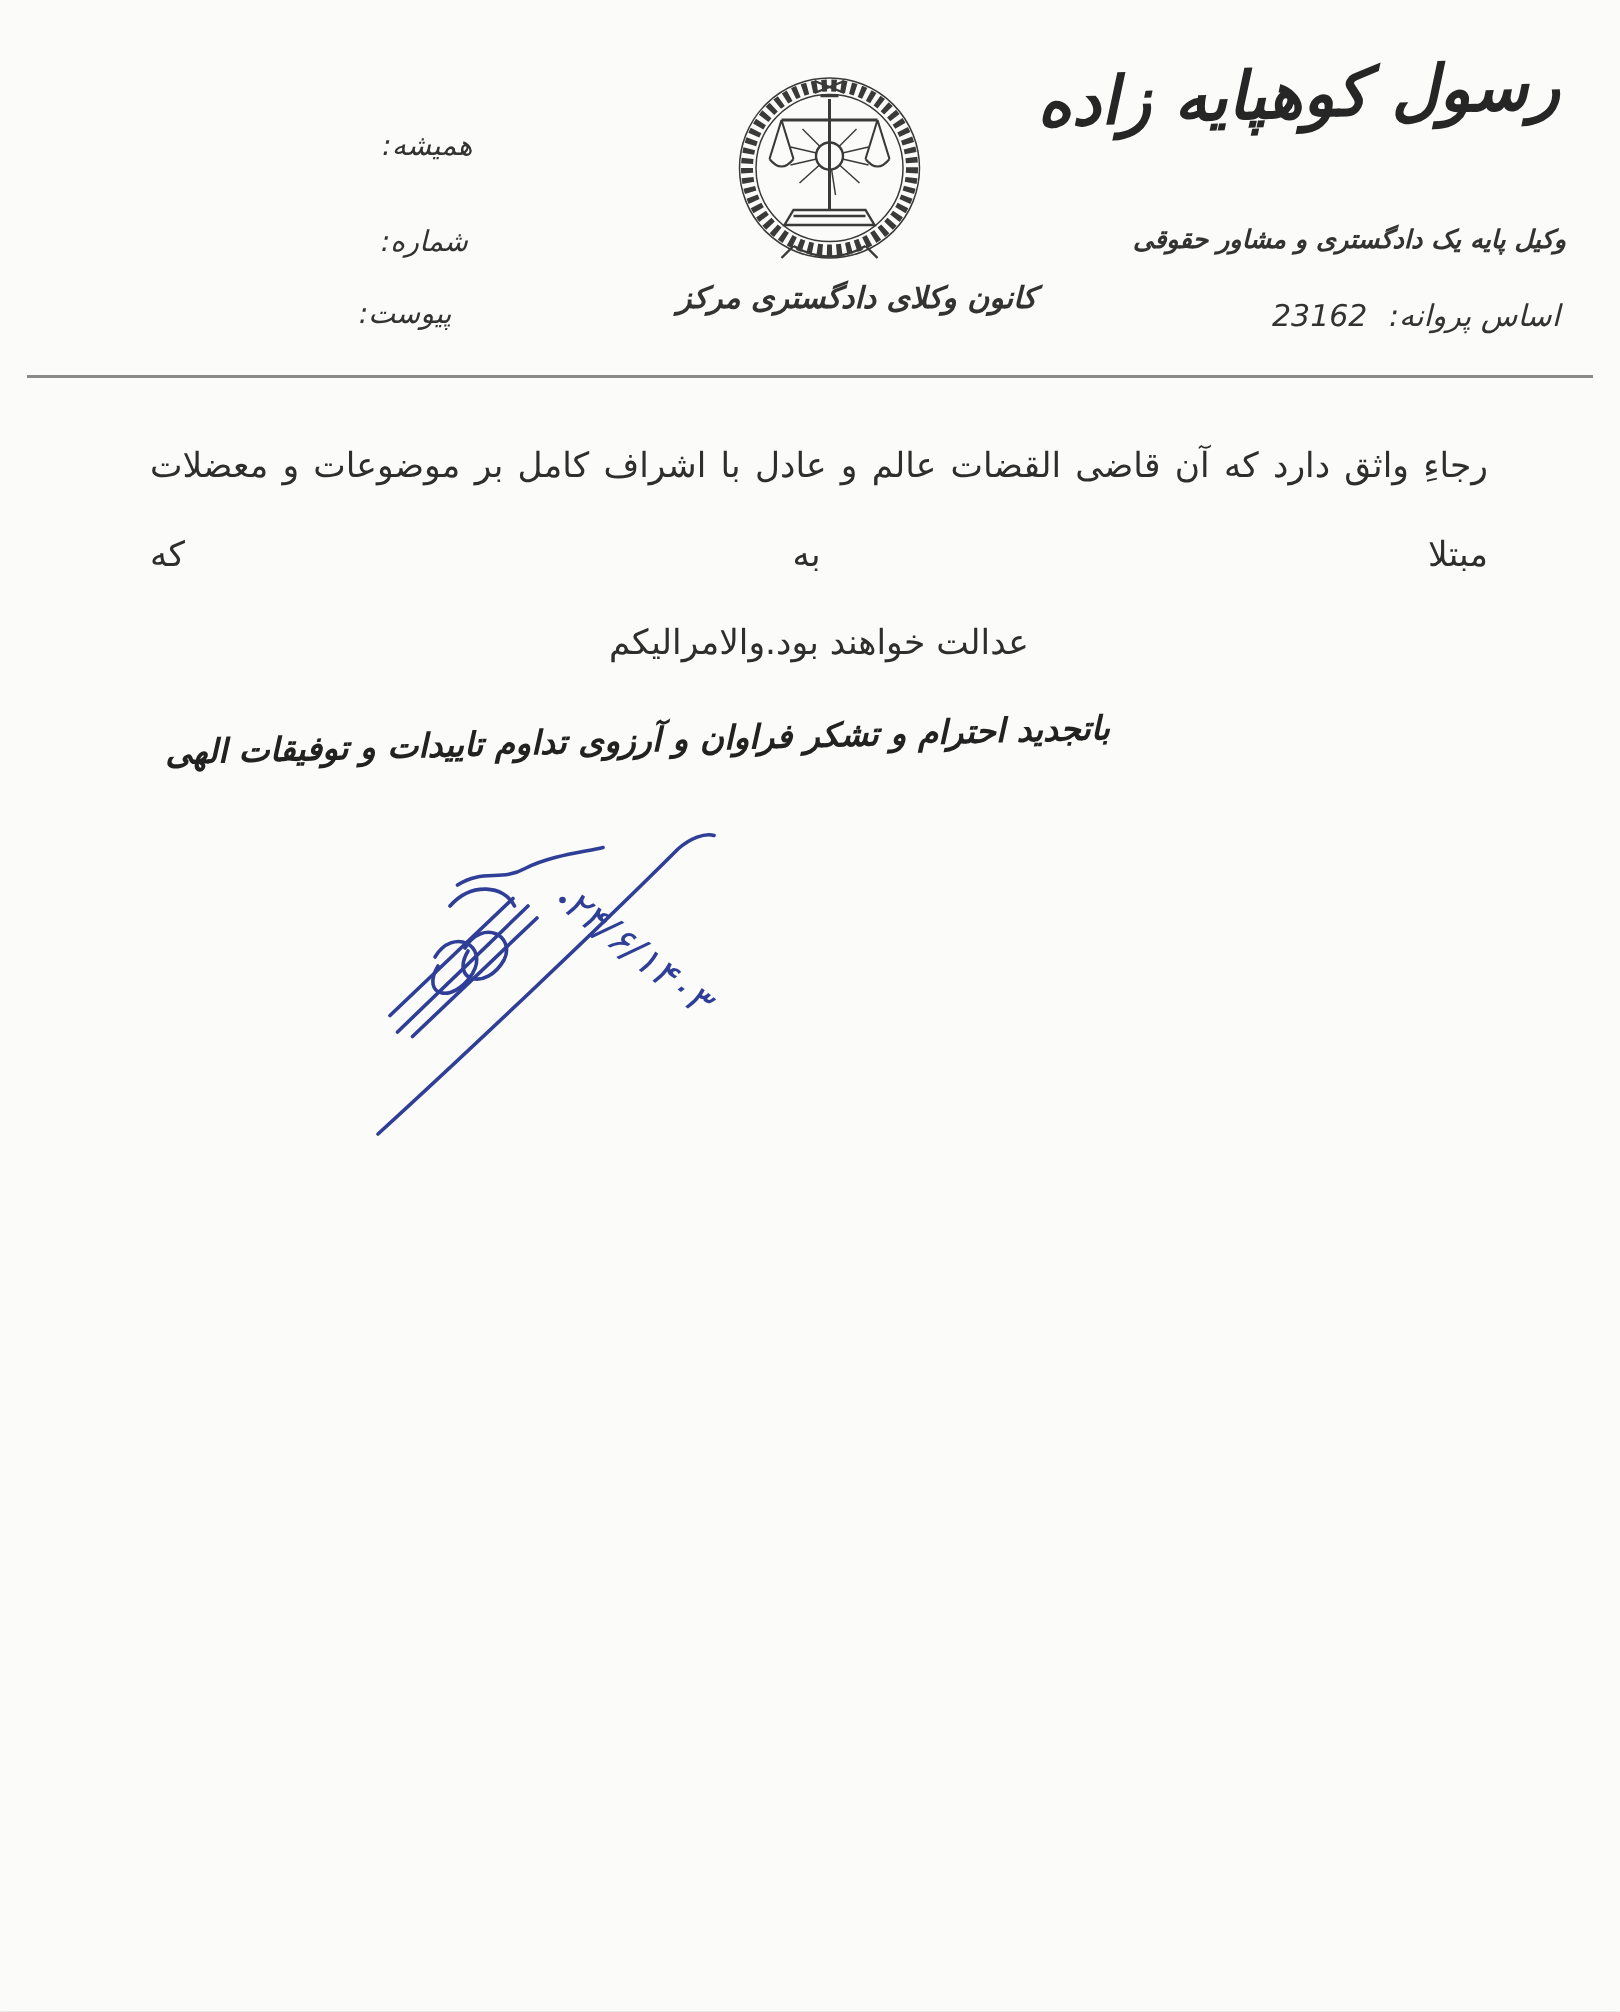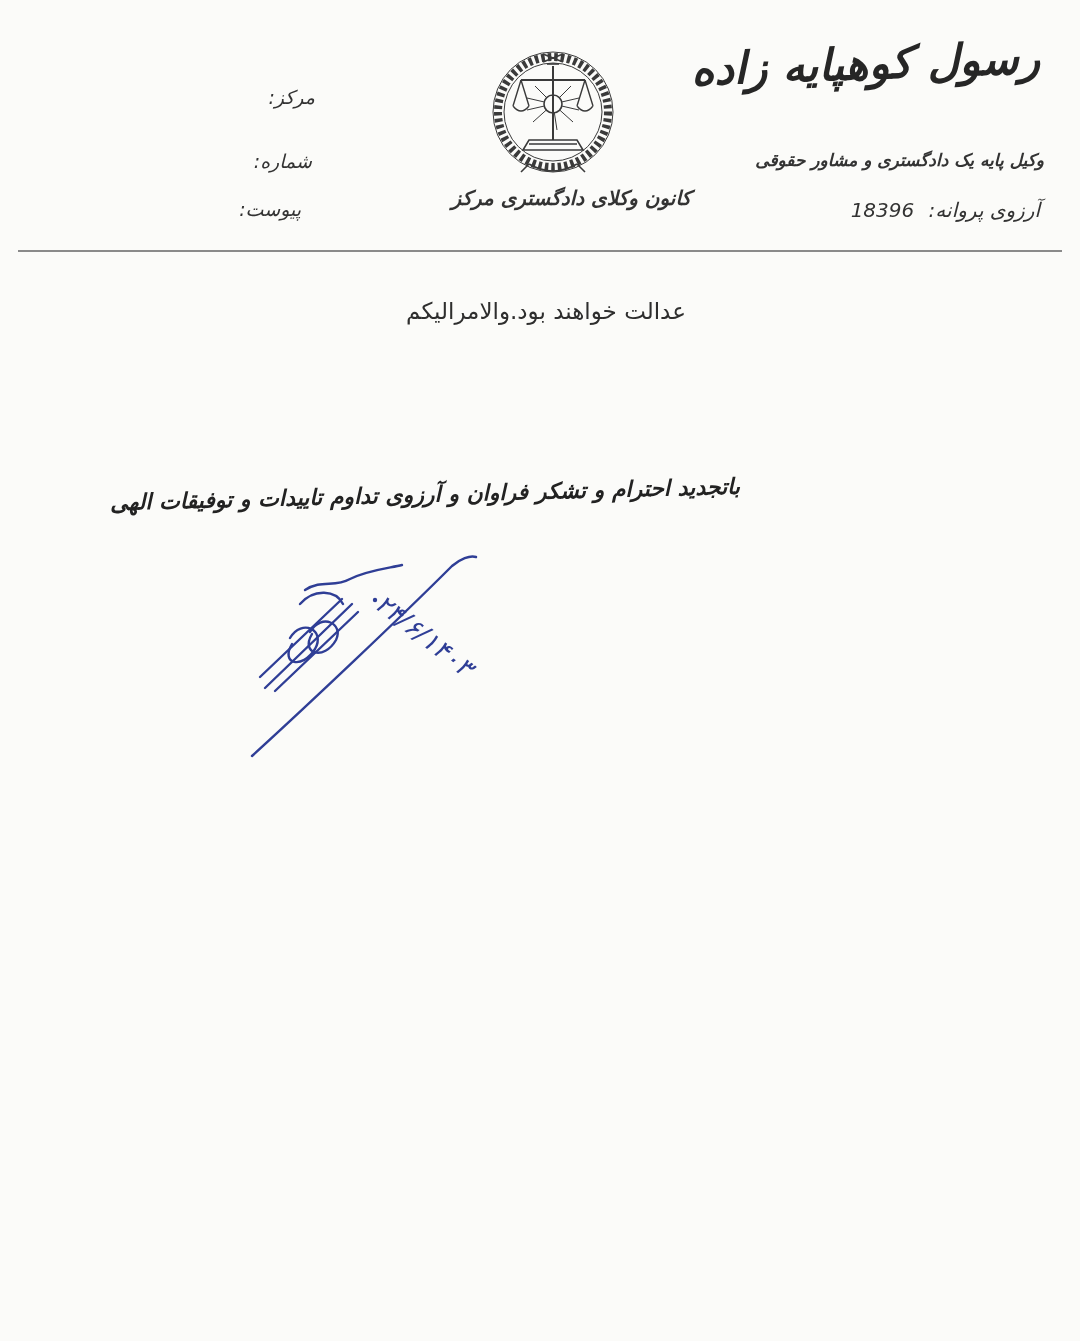--- a/index.html
+++ b/index.html
@@ -76,21 +76,21 @@
     transform:rotate(38deg);
     transform-origin:left top;
   }
   .emblem path,.emblem line,.emblem circle{vector-effect:non-scaling-stroke;}
 </style>
 </head>
 <body>
 
 <div class="paper">
 
-  <div class="hdr-field f-date">مرکز:</div>
+  <div class="hdr-field f-date">همیشه:</div>
   <div class="hdr-field f-number">شماره:</div>
   <div class="hdr-field f-attach">پیوست:</div>
 
   <div class="logo-wrap">
     <svg class="emblem" width="132" height="132" viewBox="0 0 132 132" fill="none">
 
       <circle cx="66" cy="64" r="60" stroke="#3a3a3a" stroke-width="1"></circle>
       <circle cx="66" cy="64" r="55" stroke="#3a3a3a" stroke-width="8" stroke-dasharray="3.5 3"></circle>
       <circle cx="66" cy="64" r="49" stroke="#3a3a3a" stroke-width="1"></circle>
 
@@ -119,27 +119,28 @@
       <path d="M 98 32 L 90 58 M 98 32 L 106 58 M 90 58 Q 98 68 106 58" stroke="#3a3a3a" stroke-width="1.4"></path>
 
       <path d="M 42 92 H 90 L 96 102 H 36 Z M 42 96 H 90" stroke="#3a3a3a" stroke-width="1.6"></path>
     </svg>
   </div>
   <div class="org-name">کانون وکلای دادگستری مرکز</div>
 
   <div class="lawyer-name">رسول کوهپایه زاده</div>
   <div class="lawyer-title">وکیل پایه یک دادگستری و مشاور حقوقی</div>
   <div class="license-line">
-    <span>آرزوی پروانه:</span>
-    <span class="num">18396</span>
+    <span>اساس پروانه:</span>
+    <span class="num">23162</span>
   </div>
 
   <div class="divider"></div>
 
   <div class="body-text">
+    <div class="jline">رجاءِ واثق دارد که آن قاضی القضات عالم و عادل با اشراف کامل بر موضوعات و معضلات مبتلا به که</div>
     <div class="jlast">عدالت خواهند بود.والامرالیکم</div>
   </div>
 
   <div class="closing">باتجدید احترام و تشکر فراوان و آرزوی تداوم تاییدات و توفیقات الهی</div>
 
   <svg class="sig-svg" width="340" height="215" viewBox="0 0 340 215" fill="none" stroke="#2f3e96" stroke-width="2.4" stroke-linecap="round">
     <path d="M 22 208 C 80 155 170 70 222 18 C 230 11 240 7 246 9"></path>
     <path d="M 75 42 C 92 31 104 40 120 31 C 138 22 160 20 172 17"></path>
     <path d="M 35 140 L 122 56"></path>
     <path d="M 45 143 L 128 64"></path>

